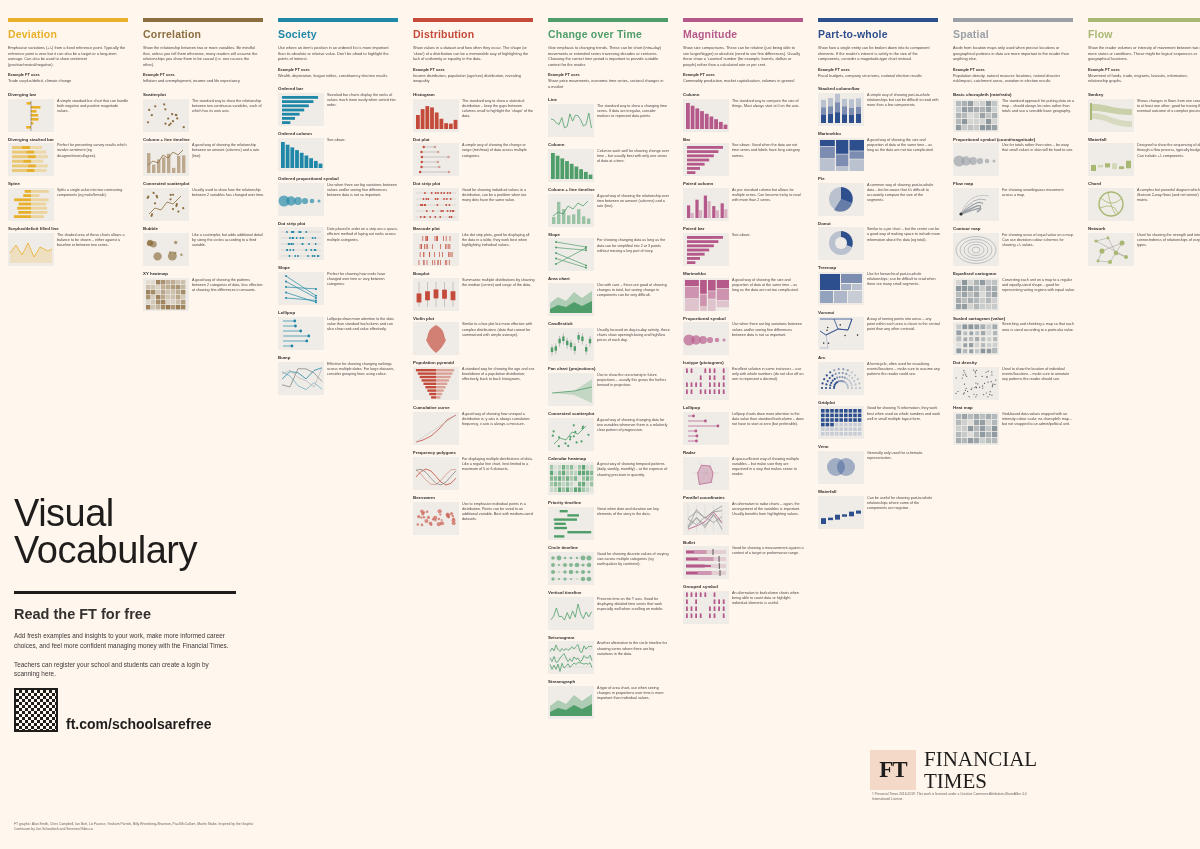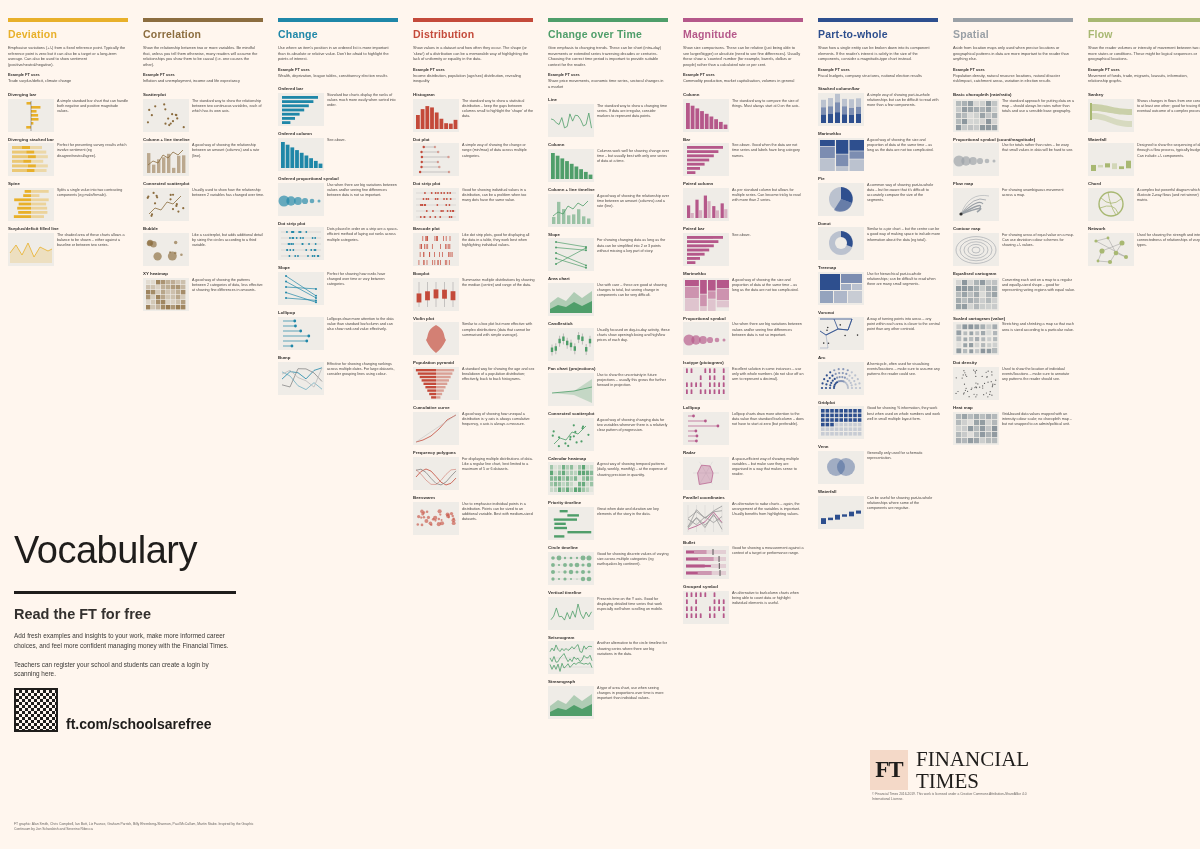--- a/index.html
+++ b/index.html
@@ -51,21 +51,21 @@
   .ftp{font-size:6.4px;line-height:1.5;margin:0 0 9px 0;width:218px;color:#3b3936;}
   .qrwrap{display:flex;align-items:flex-end;gap:8px;margin-top:6px;}
   .qr{width:40px;height:40px;background:
      repeating-conic-gradient(#1f1d1b 0% 25%, #fff6ee 0% 50%) 0 0/6px 6px;
      border:2px solid #1f1d1b;}
   .ftlink{font-size:14px;font-weight:bold;color:#1f1d1b;}
   .credits{position:absolute;left:14px;top:822px;width:250px;font-size:3.4px;line-height:1.45;color:#6a6663;}
 
   
   .ftlogo{position:absolute;left:870px;top:748px;display:flex;align-items:center;gap:8px;}
-  .ftmark{width:38px;height:40px;background:#f4d9c8;display:flex;align-items:center;justify-content:center;
+  .ftmark{width:46px;height:40px;background:#f4d9c8;display:flex;align-items:center;justify-content:center;
           font-family:"Liberation Serif",serif;font-size:23px;font-weight:bold;color:#1f1d1b;letter-spacing:-1px;}
   .ftname{font-family:"Liberation Serif",serif;font-size:21px;line-height:1.05;color:#1f1d1b;}
   .ftcopy{position:absolute;left:872px;top:792px;width:170px;font-size:3.3px;line-height:1.45;color:#6a6663;}
 
   .rgs{position:absolute;left:1100px;top:745px;width:95px;}
   .rgs-name{font-size:8.5px;font-weight:bold;line-height:1.12;color:#1f1d1b;}
   .rgs-sub{font-size:7px;margin-top:2px;color:#1f1d1b;}
   .rgs-line{height:1px;background:#1f1d1b;margin:6px 0 4px 0;width:92px;}
   .rgs-tag{font-size:4.6px;line-height:1.4;color:#3b3936;}
   .rgs-dot{position:absolute;left:-6px;top:38px;width:6px;height:6px;border-radius:50%;background:#1f1d1b;}
@@ -316,21 +316,21 @@
                 <rect x="33" y="27" width="4.4" height="4.4" fill="#8c6d3fdf"></rect>
                 <rect x="38" y="27" width="4.4" height="4.4" fill="#8c6d3fcd"></rect>
               </svg>
             </div>
             <div class="entry-desc">A good way of showing the patterns between 2 categories of data, less effective at showing fine differences in amounts.</div>
           </div>
         </div>
       </div>
       <div class="col">
         <div class="rule" style="background: rgb(31, 135, 168);"></div>
-        <div class="cat-title" style="color: rgb(31, 135, 168);">Change</div>
+        <div class="cat-title" style="color: rgb(31, 135, 168);">Society</div>
         <p class="cat-desc">Use where an item's position in an ordered list is more important than its absolute or relative value. Don't be afraid to highlight the points of interest.</p>
         <div class="cat-uses-h">Example FT uses</div>
         <p class="cat-uses">Wealth, deprivation, league tables, constituency election results</p>
         <div class="entry">
           <div class="entry-name">Ordered bar</div>
           <div class="entry-body">
             <div class="thumb">
               <svg class="art" viewBox="0 0 46 33" width="46" height="33">
                 <rect x="4" y="3" width="36" height="2.8" fill="#1f87a8"></rect>
                 <rect x="4" y="7.2" width="31.4" height="2.8" fill="#1f87a8"></rect>
@@ -2100,21 +2100,21 @@
               </svg>
             </div>
             <div class="entry-desc">Used for showing the strength and inter-connectedness of relationships of varying types.</div>
           </div>
         </div>
       </div>
     </div>
 
   <div class="brandblock">
     <div class="vvtitle">
-      <br>
+      <span>Visual</span><br>
       <span>Vocabulary</span>
     </div>
     <div class="hr-thick"></div>
     <div class="readft">Read the FT for free</div>
     <p class="ftp">Add fresh examples and insights to your work, make more informed career choices, and feel more confident managing money with the Financial Times.</p>
     <p class="ftp">Teachers can register your school and students can create a login by scanning here.</p>
     <div class="qrwrap">
       <div class="qr"></div>
       <div class="ftlink">ft.com/schoolsarefree</div>
     </div>

